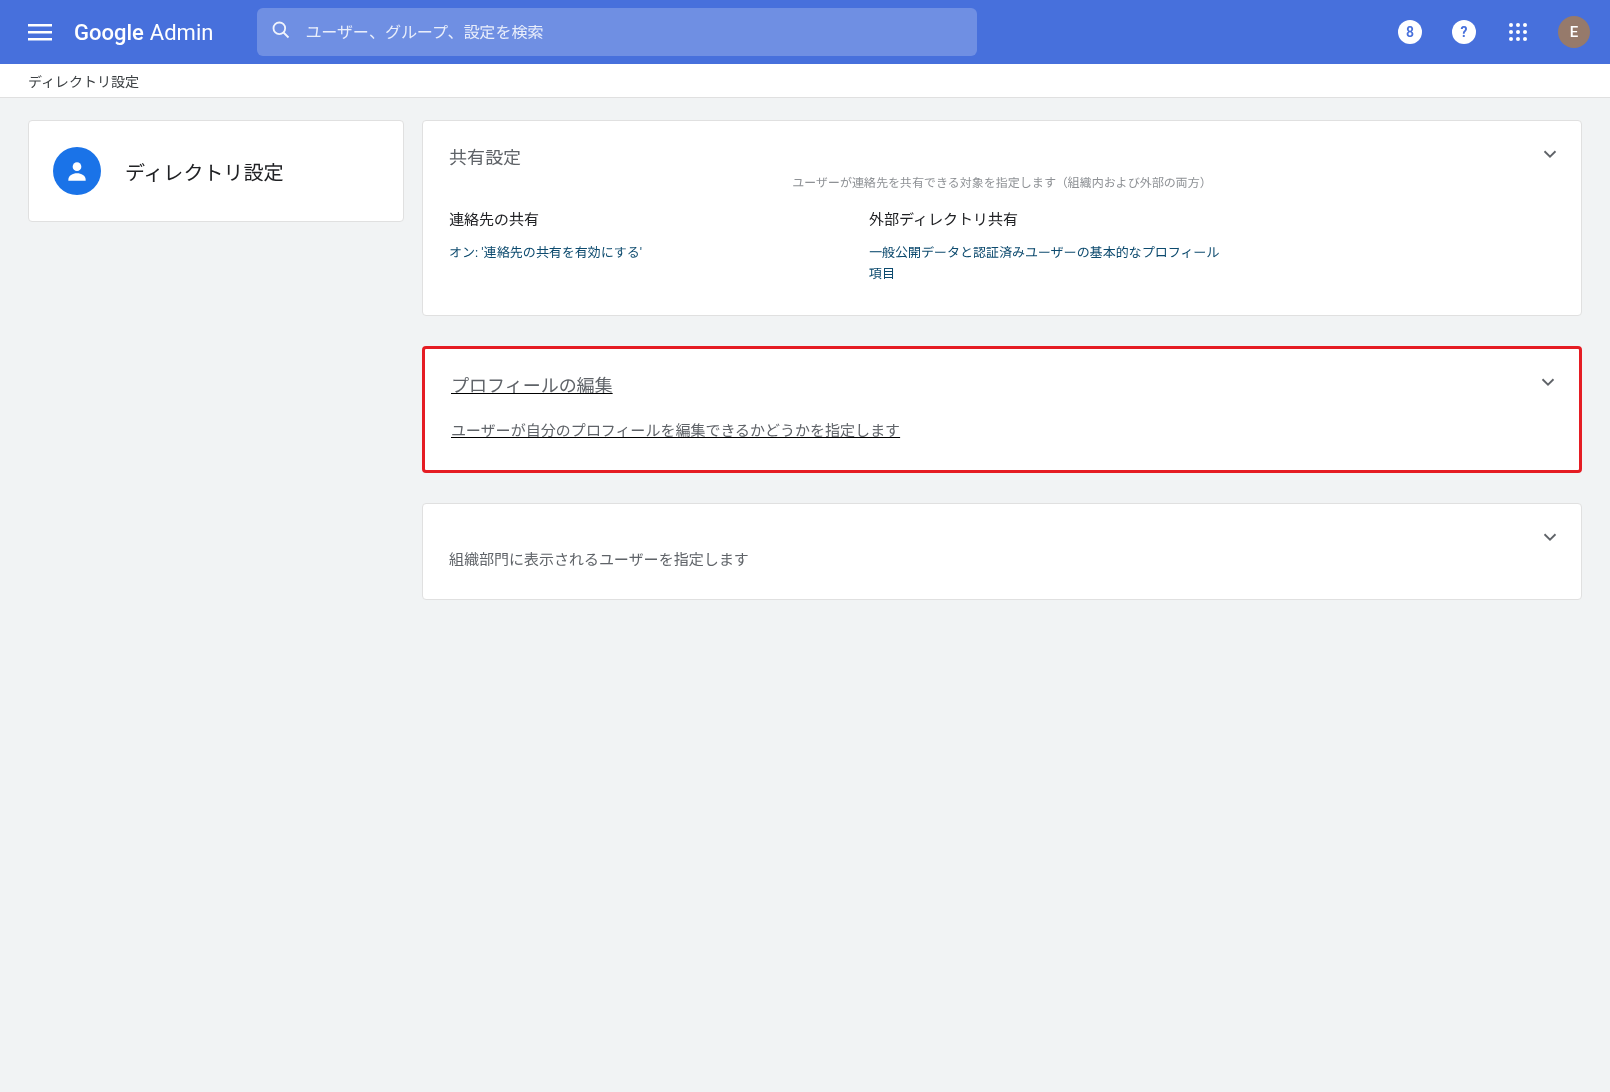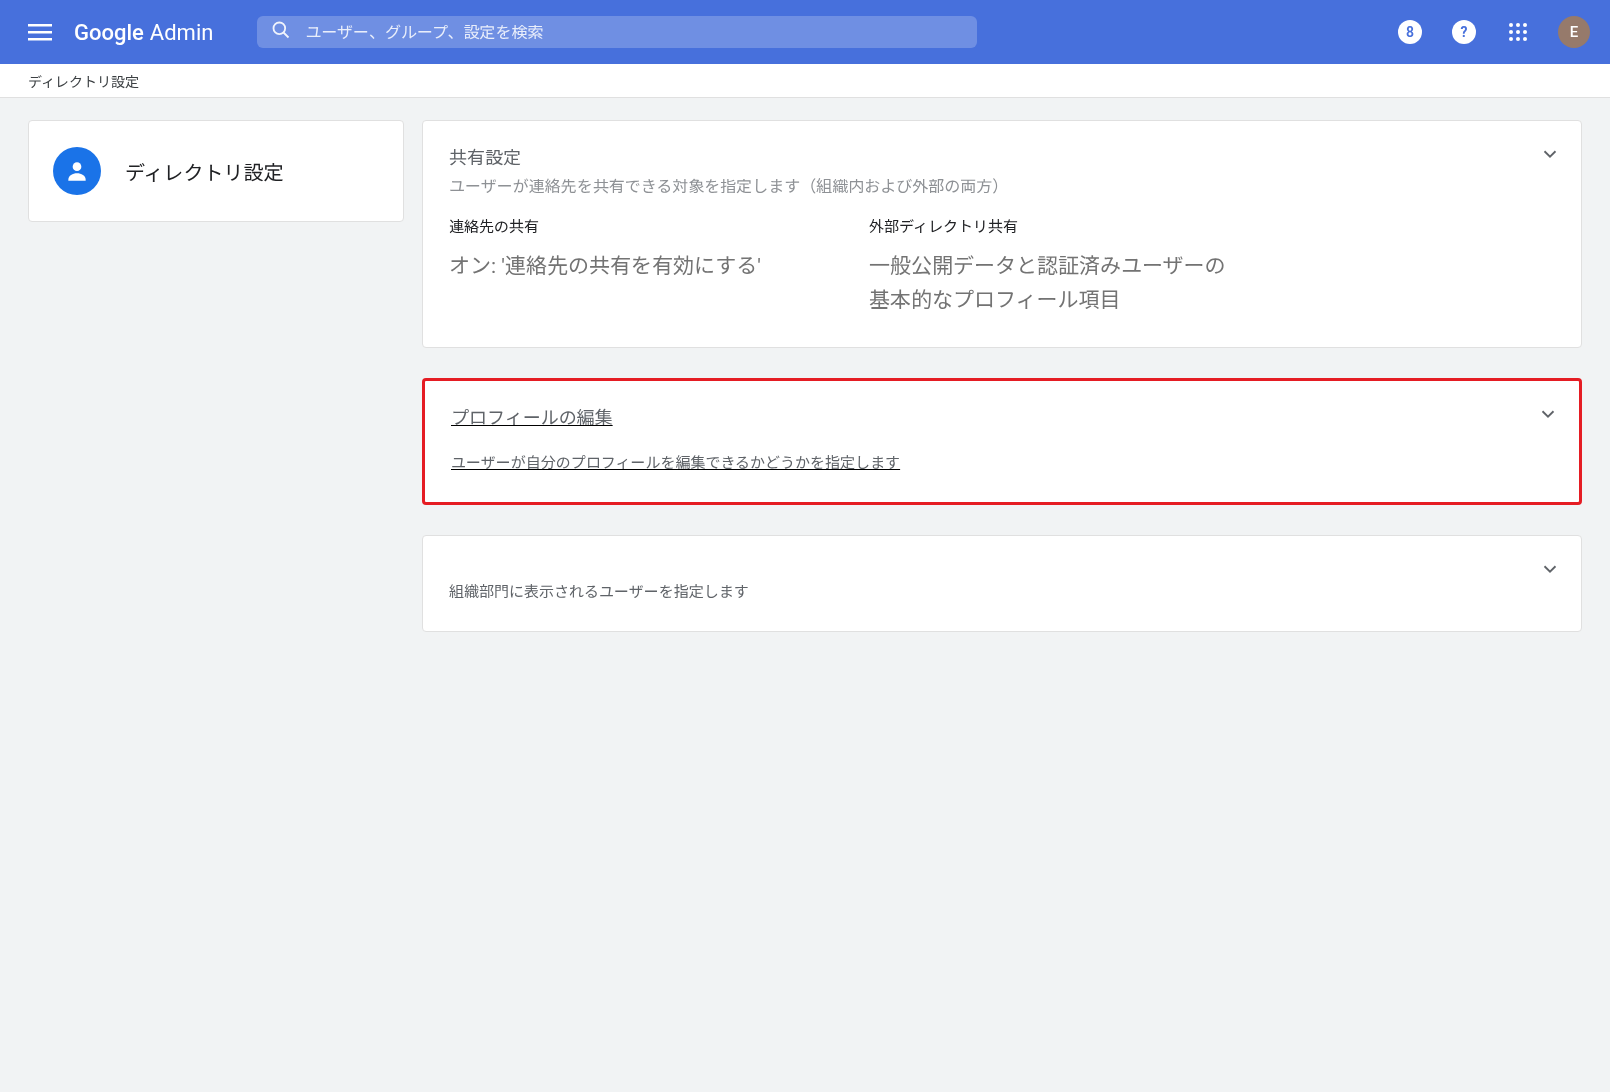--- a/index.html
+++ b/index.html
@@ -46,21 +46,21 @@
       font-weight: 400;
       margin-right: 30px;
     }
 
     .logo-google {
       font-weight: 500;
     }
 
     .search-box {
       background: rgba(255, 255, 255, 0.22);
-      height: 32px;
+      height: 48px;
       flex: 0 0 720px;
       border-radius: 6px;
       display: flex;
       align-items: center;
       padding: 0 14px;
       gap: 14px;
     }
 
     .search-icon {
       color: #fff;
@@ -197,23 +197,24 @@
     }
 
     .card-title {
       font-size: 18px;
       color: #5f6368;
       font-weight: 400;
       margin-bottom: 4px;
     }
 
     .card-subtitle {
-      font-size: 16px;
+      font-size: 12px;
       color: #8e9195;
       margin-bottom: 18px;
+      text-align: center;
     }
 
     .card-desc {
       font-size: 15px;
       color: #5f6368;
       margin-top: 22px;
     }
 
     .expand-icon {
       position: absolute;
@@ -234,22 +235,22 @@
     }
 
     .share-block-title {
       font-size: 15px;
       font-weight: 400;
       color: #202124;
       margin-bottom: 14px;
     }
 
     .share-block-desc {
-      font-size: 21px;
-      color: #737373;
+      font-size: 13px;
+      color: #0c4a6e;
       line-height: 1.6;
     }
 
     .apps-grid {
       display: inline-block;
     }
     .apps-grid svg { display: block; }
   </style>
 </head>
 <body>

